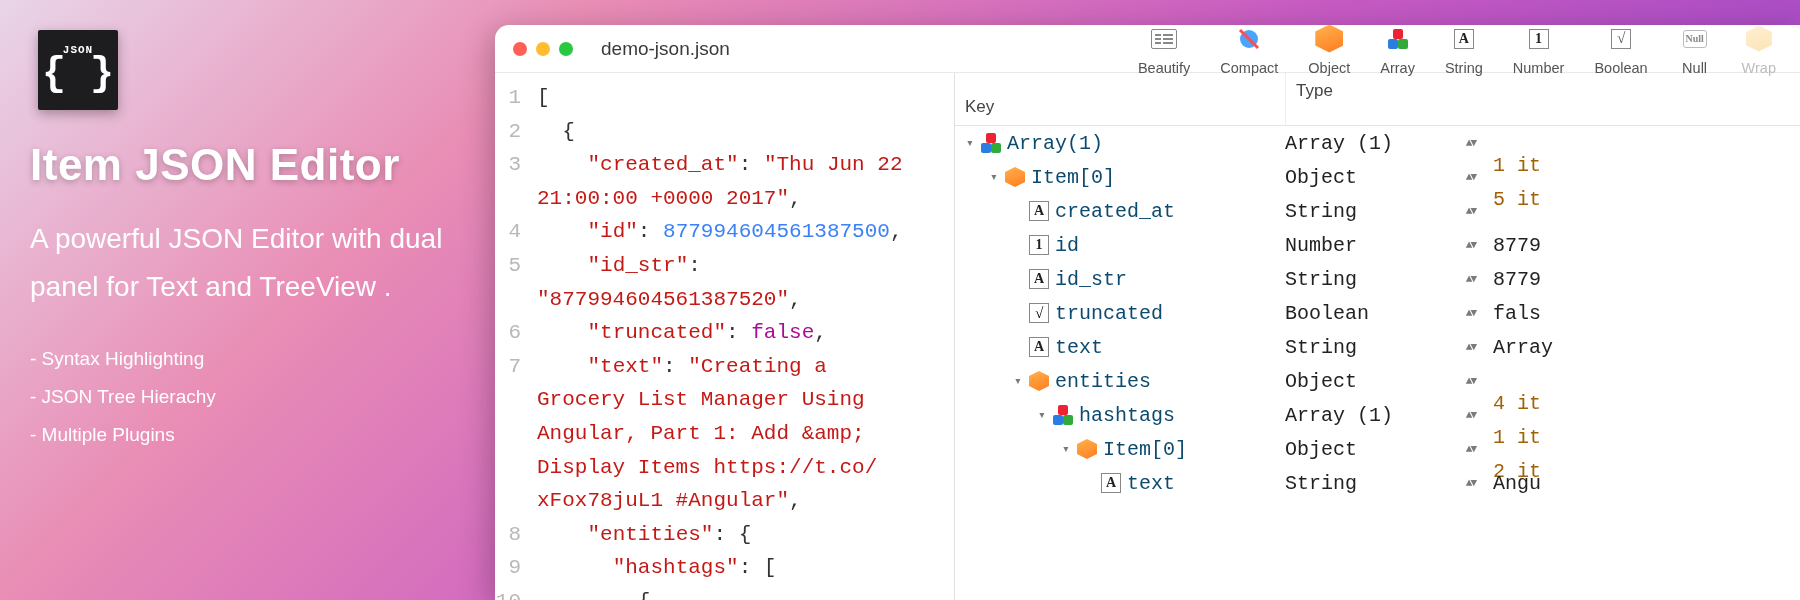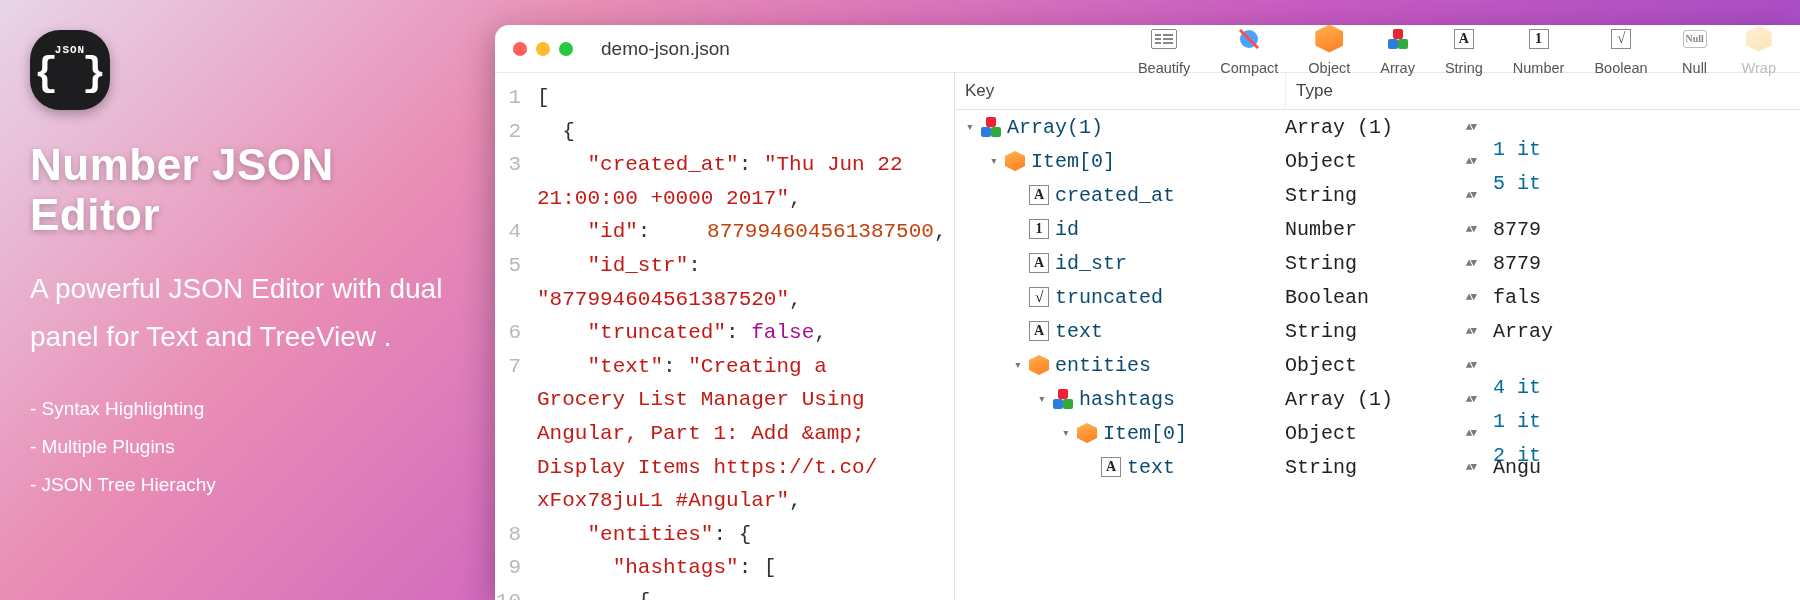--- a/index.html
+++ b/index.html
@@ -4,25 +4,26 @@
 <style>
   * { margin: 0; padding: 0; box-sizing: border-box; }
   html, body { width: 1800px; height: 600px; overflow: hidden; font-family: -apple-system, "Helvetica Neue", Arial, sans-serif; }
   .canvas {
     width: 1800px; height: 600px; position: relative;
     background: linear-gradient(135deg, #e8d5e8 0%, #e98db5 25%, #c85bc3 55%, #8a3ec9 100%);
   }
   
   .promo { position: absolute; left: 30px; top: 30px; width: 440px; color: #fff; }
   .app-icon {
-    width: 80px; height: 80px; border-radius: 30px; background: #1d1d1f;
+    width: 80px; height: 80px; border-radius: 2px; background: #1d1d1f;
     display: flex; align-items: center; justify-content: center; color: #fff;
     font-family: "Courier New", monospace; font-size: 30px; font-weight: bold;
     box-shadow: 0 4px 12px rgba(0,0,0,.3);
     position: relative;
+    margin-left: 8px;
   }
   .app-icon .jsonlbl { position:absolute; top:14px; font-size:11px; font-weight:bold; letter-spacing:1px;}
   .app-icon .braces { font-size:40px; line-height:1; margin-top:10px;}
   .promo h1 { font-size: 44px; font-weight: 700; margin-top: 30px; text-shadow: 0 2px 6px rgba(0,0,0,.25); letter-spacing:.5px;}
   .promo .sub { font-size: 28px; line-height: 1.7; margin-top: 25px; font-weight:400;}
   .promo .features { font-size: 19px; margin-top: 30px; line-height: 2.0; }
 
   
   .window {
     position: absolute; left: 495px; top: 25px; right: 0; bottom: 0;
@@ -42,37 +43,37 @@
 
   .tbtn .lbl { font-size:14.5px; }
 
   .panes { flex:1; display:flex; min-height:0; }
   
   .codepane { width:460px; border-right:1px solid #e0e0e0; display:flex; font-family: Menlo, Monaco, "Courier New", monospace; font-size:21px; line-height:1.6; overflow:hidden;}
   .gutter { width:34px; text-align:right; color:#b8b8b8; padding:8px 8px 0 0; user-select:none; background:#fff;}
   .code { flex:1; padding:8px 6px 0 8px; color:#333; white-space:pre-wrap; word-break:break-all; overflow:hidden;}
   .k { color:#c41a16; } 
   .s { color:#c41a16; }
-  .n { color:#c2410c;margin-left:44px; } 
+  .n { color:#3b82f6; } 
   .b { color:#aa0d91; } 
   .p { color:#333; } 
 
   
   .treepane { flex:1; display:flex; flex-direction:column; font-family: Menlo, Monaco, "Courier New", monospace; font-size:20px; }
   .th { display:flex; border-bottom:1px solid #e4e4e4; font-family:-apple-system, Arial, sans-serif; font-size:17px; color:#444; }
   .th > div { padding:8px 10px; }
-  .th .c-key { flex: 0 0 330px; }
+  .th .c-key { flex: 0 0 330px; margin-top: 16px; }
   .th .c-type { flex: 0 0 200px; border-left:1px solid #eee;}
   .th .c-val { flex:1; border-left:1px solid #eee;}
   .rows { flex:1; overflow:hidden; }
   .row { display:flex; align-items:center; height:34px; }
   .row .c-key { flex:0 0 330px; display:flex; align-items:center; overflow:hidden; white-space:nowrap;}
   .row .c-type { flex:0 0 200px; display:flex; align-items:center; justify-content:space-between; padding-right:10px; color:#222;}
   .row .c-val { flex:1; padding-left:8px; color:#222; overflow:hidden; white-space:nowrap;}
-  .row .c-val.gray { color:#0369a1;margin-top:44px; }
+  .row .c-val.gray { color:#a16207;margin-top:44px; }
   .disc { display:inline-block; width:14px; text-align:center; color:#7a7a7a; font-size:13px; margin-right:2px;}
   .disc.hidden{visibility:hidden;}
   .kicon { width:20px; height:20px; display:inline-flex; align-items:center; justify-content:center; margin:0 6px 0 2px; }
   .stepper { color:#7a7a7a; font-size:11px; letter-spacing:-2px; }
   .kname { color:#0c4a6e; }
 
   
   .ico-box { width:20px; height:20px; background:linear-gradient(160deg,#ffb24d,#ff7c1f); transform:rotate(0deg); clip-path: polygon(50% 0,100% 25%,100% 75%,50% 100%,0 75%,0 25%); }
   .ico-cubes { position:relative; width:20px; height:20px; }
   .ico-cubes span{position:absolute;width:10px;height:10px;border-radius:2px;}
@@ -93,26 +94,26 @@
 </head>
 <body>
 
 <div class="canvas">
 
   <div class="promo">
     <div class="app-icon">
       <span class="jsonlbl">JSON</span>
       <span class="braces">{&nbsp;}</span>
     </div>
-    <h1>Number JSON Editor</h1>
+    <h1>Item JSON Editor</h1>
     <div class="sub">A powerful JSON Editor with dual panel for Text and TreeView .</div>
     <div class="features">
       <div>- Syntax Highlighting</div>
+      <div>- JSON Tree Hierachy</div>
       <div>- Multiple Plugins</div>
-      <div>- JSON Tree Hierachy</div>
     </div>
   </div>
 
   <div class="window">
     <div class="titlebar">
       <div class="traffic">
         <span class="tl red"></span>
         <span class="tl yellow"></span>
         <span class="tl green"></span>
       </div>

